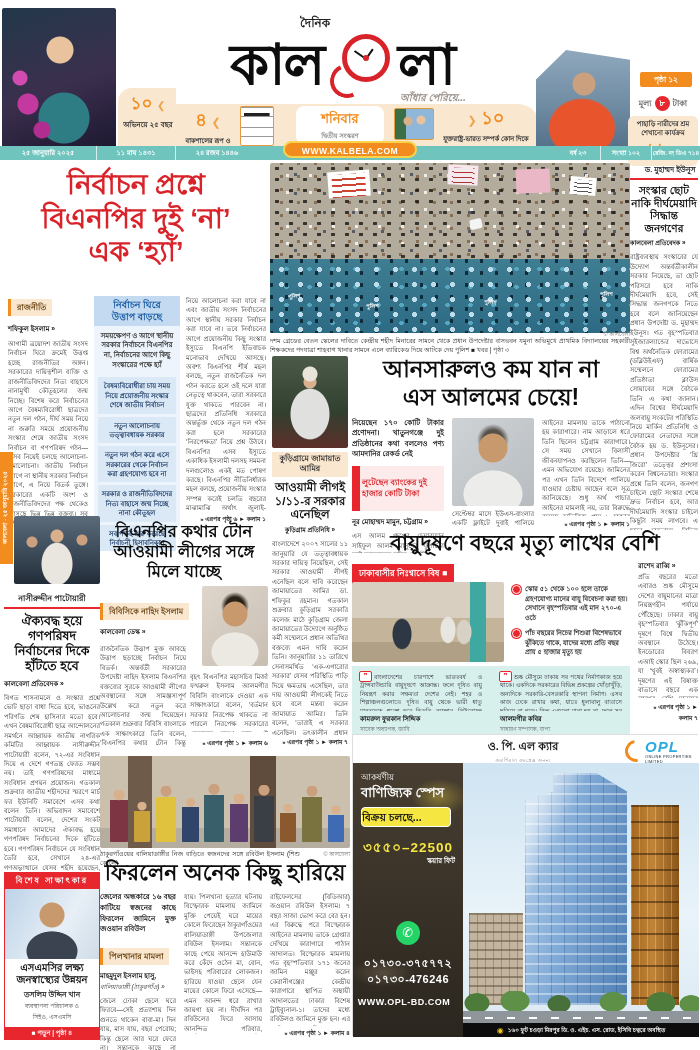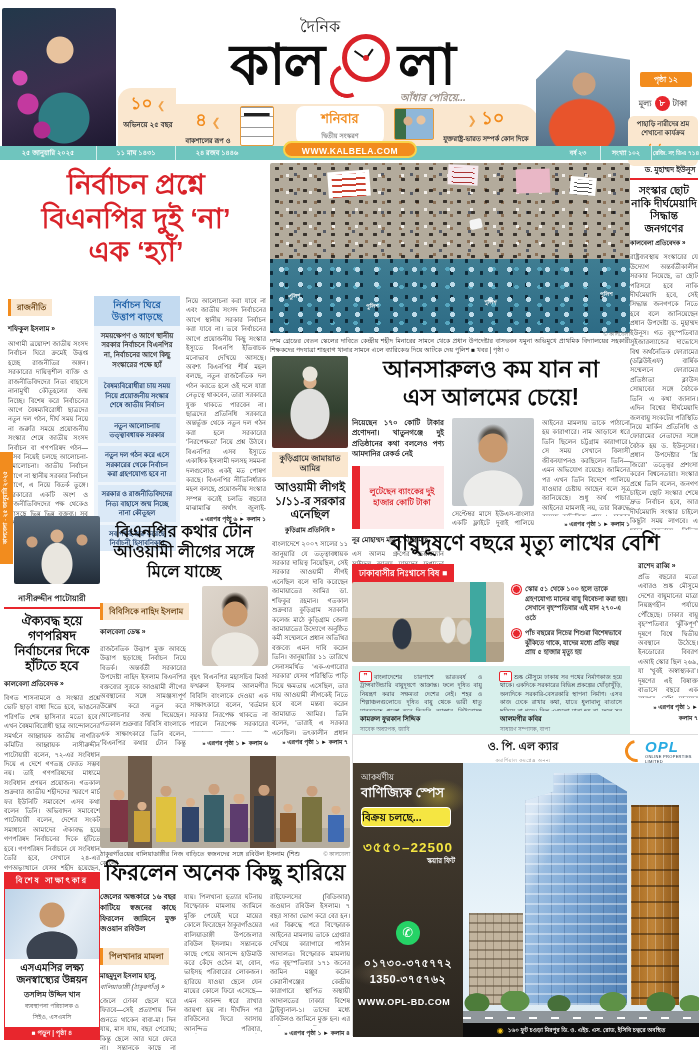--- a/index.html
+++ b/index.html
@@ -20,21 +20,21 @@
   .bluebox{background:#edf4fb;}
   .bluebox .tt{background:#c3daf0;color:#1d5fa6;font-weight:bold;font-size:9.5px;text-align:center;padding:3px 2px;line-height:1.25;}
   .bluebox .ld{font-size:6.9px;font-weight:bold;color:#333;text-align:center;padding:5px 5px;line-height:1.4;}
   .bluebox .it{background:#dbe9f7;color:#1d3c66;font-size:6.7px;font-weight:600;text-align:center;
                margin:3px 4px;padding:4px 3px;line-height:1.4;}
   .teal{background:#6fc5be;}
   .seg{position:absolute;top:0;height:14px;line-height:14px;color:#fff;font-size:6.6px;font-weight:bold;
        text-align:center;border-right:1px solid rgba(255,255,255,.7);}
   .flag{display:flex;background:#fdeaea;}
   .flag .bar{width:8px;background:#e8262d;}
-  .flag .tx{flex:1;color:#d9232a;font-size:8px;font-weight:900;text-align:center;padding:21px 2px;line-height:1.35;}
+  .flag .tx{flex:1;color:#d9232a;font-size:8px;font-weight:900;text-align:left;padding:12px 2px;line-height:1.35;}
   .qcard{position:absolute;top:7px;width:122px;}
   .qcard .qt{font-size:5.9px;line-height:1.42;text-align:justify;color:#223;overflow:hidden;height:38px;}
   .qcard .nm{font-size:6.6px;font-weight:bold;margin-top:2px;color:#111;}
   .qcard .rl{font-size:5.6px;color:#667;}
   .qicon{position:absolute;left:-1px;top:-2px;width:11px;height:9px;border:1.4px solid #e8262d;border-radius:2px;
          color:#e8262d;font-size:7px;line-height:7px;text-align:center;background:#fff;font-weight:900;}
   .dot{width:7px;height:7px;border-radius:50%;background:#e8262d;border:1.5px solid #fff;box-shadow:0 0 0 1px #e8262d;
        flex:0 0 auto;margin-top:1px;}
   .bullet{display:flex;gap:4px;margin-bottom:6px;}
   .bullet .tx{font-size:6.6px;font-weight:600;line-height:1.45;color:#333;}
@@ -86,21 +86,21 @@
               background-image:radial-gradient(circle 5px at 13px 12px,#d9b08c 0 4px,transparent 5px),
                 radial-gradient(circle 5px at 26px 11px,#e8c39e 0 4px,transparent 5px),
                 linear-gradient(90deg,#3a6e46 0 30%,#8fb7d9 30% 100%);"></div>
 
   <div class="abs" style="left:436px;top:104px;width:100px;height:42px;text-align:center;">
     <div><span class="chev" style="font-size:11px;">❯</span>
          <span class="onum" style="font-size:18px;">১০</span></div>
     <div style="font-size:6.6px;font-weight:bold;color:#333;line-height:1.3;">যুক্তরাষ্ট্র-ভারত সম্পর্ক কোন দিকে</div>
   </div>
 
-  <div class="abs" style="left:300px;top:14px;width:80px;text-align:left;font-size:16px;font-weight:normal;color:#222;">দৈনিক</div>
+  <div class="abs" style="left:300px;top:14px;width:80px;text-align:left;font-size:12px;font-weight:bold;color:#222;">দৈনিক</div>
   <div class="abs" style="left:230px;top:20px;width:260px;height:78px;">
     <span style="position:absolute;left:0;top:2px;font-size:56px;font-weight:900;color:#0d0d0d;letter-spacing:-2px;">কাল</span>
 
     <span class="abs" style="left:112px;top:14px;width:48px;height:48px;border:5px solid #d9232a;border-radius:50%;background:#fff;box-sizing:border-box;">
       <span class="abs" style="left:18px;top:8px;width:2px;height:12px;background:#111;transform:rotate(35deg);transform-origin:bottom;"></span>
       <span class="abs" style="left:18px;top:6px;width:2px;height:14px;background:#111;transform:rotate(-55deg);transform-origin:bottom;"></span>
       <span class="abs" style="left:16px;top:16px;width:6px;height:6px;border-radius:50%;background:#d9232a;"></span>
     </span>
     <span class="abs" style="left:100px;top:44px;width:26px;height:26px;border:4px solid transparent;border-bottom-color:#d9232a;border-left-color:#d9232a;border-radius:50%;transform:rotate(20deg);"></span>
     <span style="position:absolute;left:168px;top:2px;font-size:56px;font-weight:900;color:#0d0d0d;letter-spacing:-2px;">লা</span>
@@ -406,21 +406,21 @@
                   linear-gradient(180deg,rgba(62,52,38,.95),rgba(34,29,22,.96));">
       <div style="position:absolute;left:8px;top:8px;font-size:8.5px;color:#fff;">আকর্ষণীয়</div>
       <div style="position:absolute;left:8px;top:20px;font-size:13px;font-weight:900;color:#fff;">বাণিজ্যিক স্পেস</div>
       <div style="position:absolute;left:8px;top:44px;width:88px;height:18px;background:#f5e642;border:1px solid #fff;border-radius:4px;
                   color:#111;font-size:10.5px;font-weight:900;text-align:left;line-height:18px;">বিক্রয় চলছে...</div>
       <div style="position:absolute;left:4px;top:74px;width:102px;font-size:13.5px;font-weight:900;color:#f5e642;letter-spacing:1px;text-align:center;">৩৫৫০–22500</div>
       <div style="position:absolute;right:8px;top:92px;font-size:7px;font-weight:bold;color:#fff;">স্কয়ার ফিট</div>
       <div style="position:absolute;left:43px;top:158px;width:24px;height:24px;border-radius:50%;background:#25d366;color:#fff;
                   font-size:13px;text-align:center;line-height:24px;">✆</div>
       <div style="position:absolute;left:0;top:192px;width:110px;text-align:center;font-size:11px;font-weight:900;color:#fff;letter-spacing:.5px;">০১৭৩০-৩৭৫৭৭২</div>
-      <div style="position:absolute;left:0;top:208px;width:110px;text-align:center;font-size:11px;font-weight:900;color:#fff;letter-spacing:.5px;">1350-৩৭৫৭৬২</div>
+      <div style="position:absolute;left:0;top:208px;width:110px;text-align:center;font-size:11px;font-weight:900;color:#fff;letter-spacing:.5px;">০১৭৩০-476246</div>
       <div style="position:absolute;left:0;top:234px;width:102px;text-align:center;font-size:9px;font-weight:bold;color:#fff;letter-spacing:.5px;">WWW.OPL-BD.COM</div>
     </div>
 
     <div class="abs" style="left:110px;top:28px;width:236px;height:274px;background:linear-gradient(180deg,#cfe4f2 0%,#e9f3f9 55%,#dbe9f2 100%);overflow:hidden;">
       <div class="abs" style="left:6px;top:150px;width:54px;height:92px;background:#c2b49e;
            background-image:repeating-linear-gradient(180deg,rgba(90,75,55,.5) 0 2px,transparent 2px 9px),repeating-linear-gradient(90deg,rgba(90,75,55,.35) 0 1px,transparent 1px 8px);"></div>
       <div class="abs" style="left:62px;top:10px;width:102px;height:232px;
                   clip-path:polygon(0 12%,28% 8%,28% 0,70% 0,100% 8%,100% 100%,0 100%);
                   background-image:
                     linear-gradient(115deg,rgba(255,255,255,.55) 0 12%,transparent 30%),

